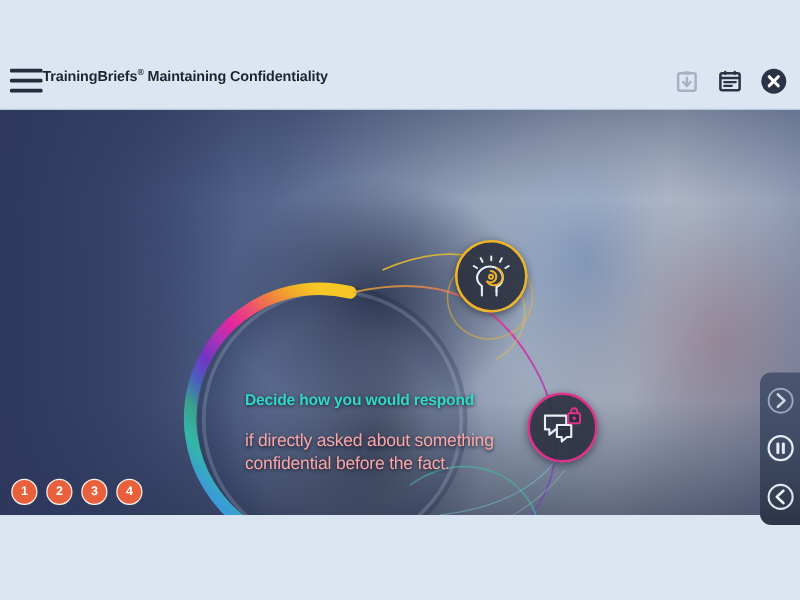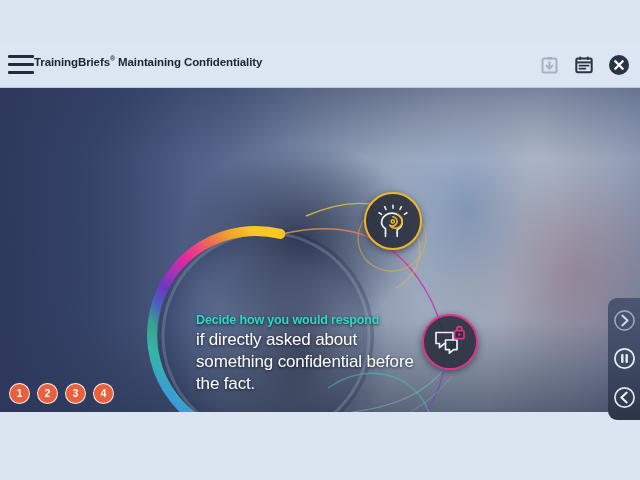--- a/index.html
+++ b/index.html
@@ -130,24 +130,24 @@
     line-height: 1.29;
     text-shadow: 0 1px 3px rgba(14,20,36,0.85);
   }
   #caption-head {
     font-size: 12.5px;
     font-weight: bold;
     color: #2fd9c5;
     letter-spacing: -0.15px;
   }
   #caption-body {
-    font-size: 17px;
-    color: #ffffff;
+    font-size: 14px;
+    color: #fca5a5;
     letter-spacing: -0.15px;
-    margin-top: 1px;
+    margin-top: 15px;
   }
 
   
   .node {
     position: absolute;
     border-radius: 50%;
     background: rgba(42,48,62,0.90);
     display: flex;
     align-items: center;
     justify-content: center;

